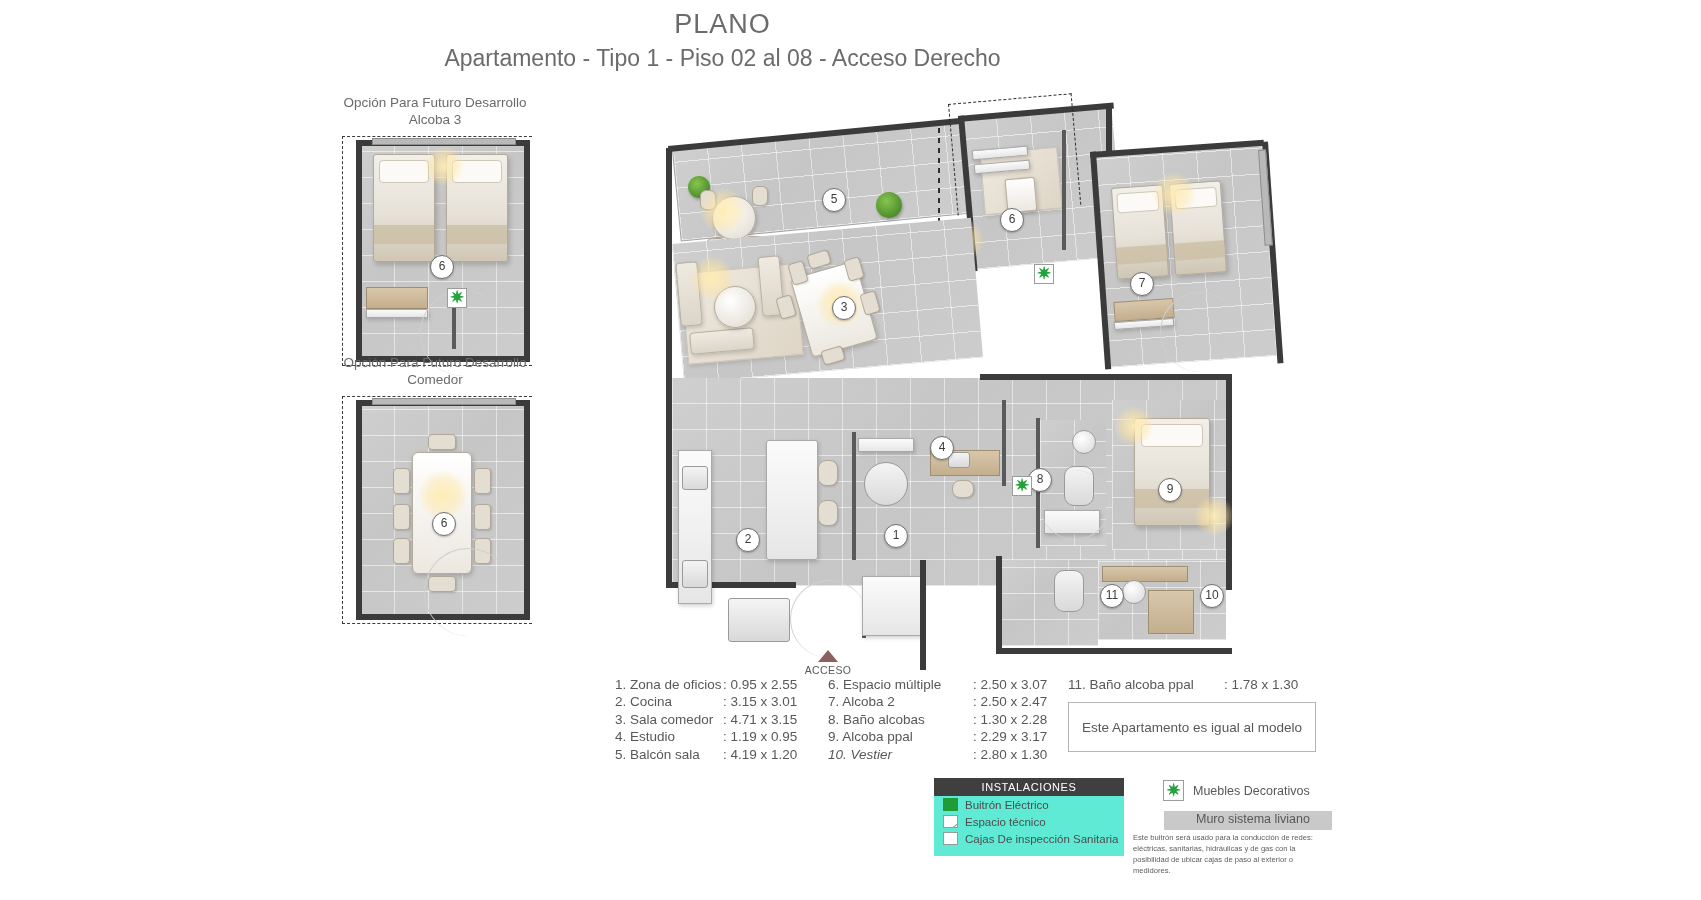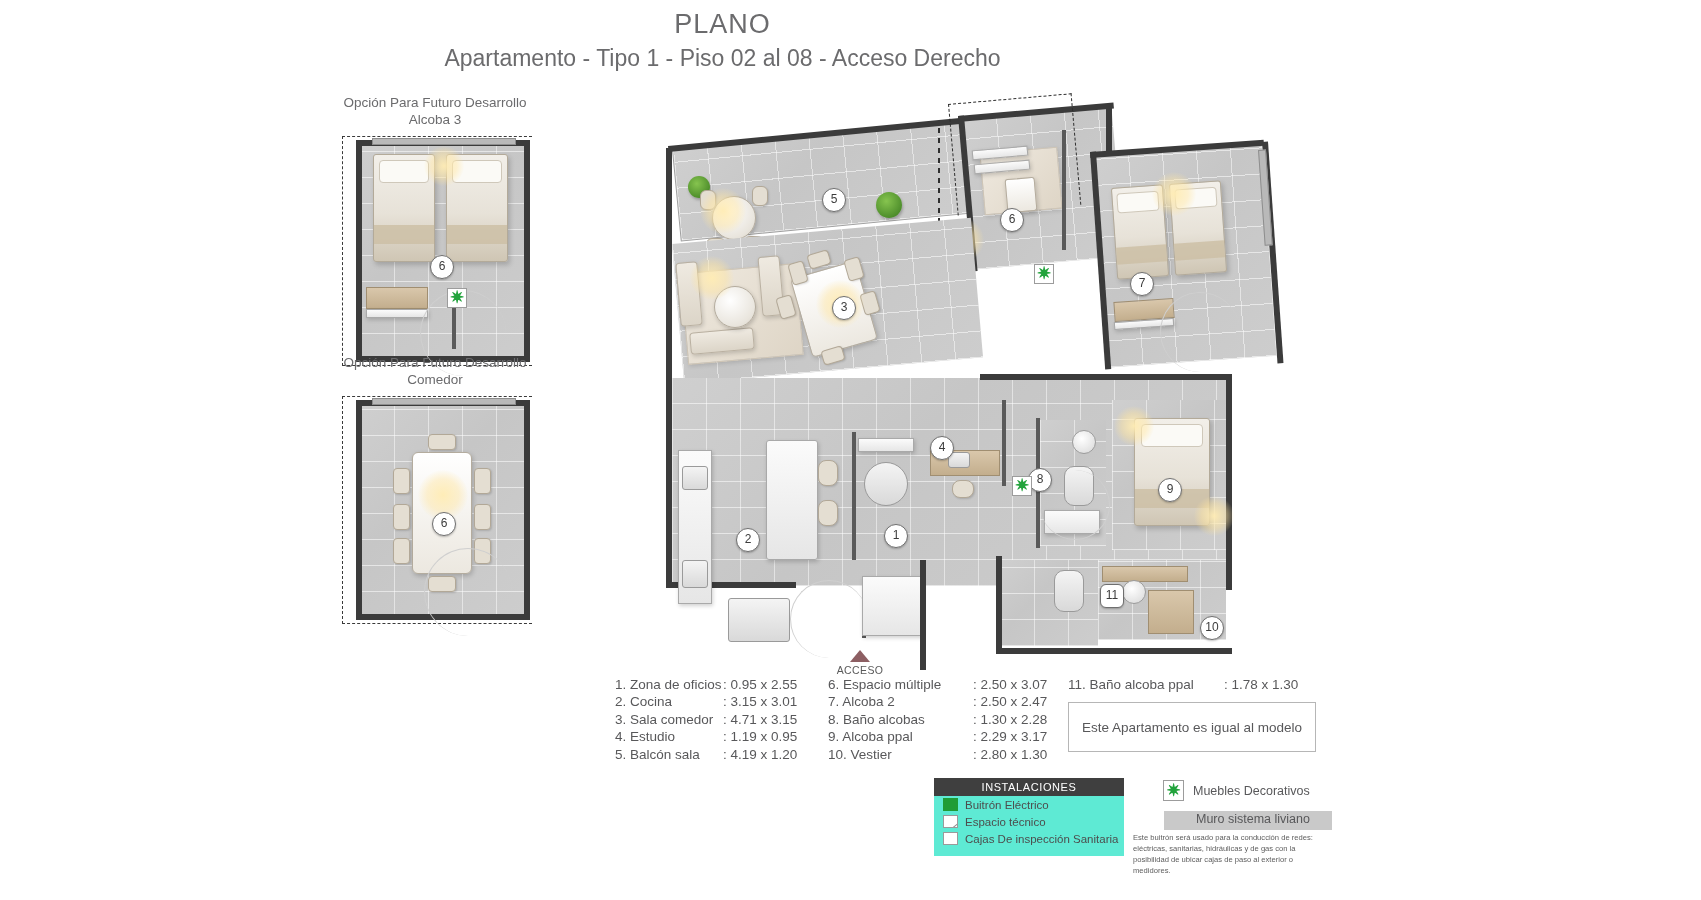--- a/index.html
+++ b/index.html
@@ -519,36 +519,36 @@
       <div class="pillow"></div>
         <div class="runner"></div>
     </div>
     <div class="light-glow" style="left:1114px; top:406px; width:40px; height:40px;"></div>
     <div class="light-glow" style="left:1194px; top:496px; width:40px; height:40px;"></div>
     <div class="num" style="left:1158px; top:478px;">9</div>
 
     <div class="floor" style="left:1098px; top:560px; width:128px; height:80px;"></div>
     <div class="wood" style="left:1102px; top:566px; width:86px; height:16px;"></div>
     <div class="wood" style="left:1148px; top:590px; width:46px; height:44px;"></div>
-    <div class="num" style="left:1200px; top:616px;">10</div>
+    <div class="num" style="left:1200px; top:584px;">10</div>
 
     <div class="floor" style="left:1000px; top:560px; width:98px; height:86px;"></div>
     <div class="appliance" style="left:1054px; top:570px; width:30px; height:42px; border-radius:10px;"></div>
     <div class="circle-fix" style="left:1122px; top:580px; width:24px; height:24px;"></div>
-    <div class="num" style="left:1100px; top:584px;border-radius:6px;">11</div>
+    <div class="num" style="left:1100px; top:584px;">11</div>
 
     <div class="appliance" style="left:728px; top:598px; width:62px; height:44px;"></div>
     <div class="swing" style="left:790px; top:580px; width:78px; height:78px; border-right:none; border-bottom:none;"></div>
     <div class="wall-thin" style="left:862px; top:576px; width:4px; height:62px;"></div>
     <div class="counter" style="left:862px; top:576px; width:60px; height:60px;"></div>
     <div class="wall" style="left:920px; top:560px; width:6px; height:110px;"></div>
     <div class="wall" style="left:1000px; top:648px; width:232px; height:6px;"></div>
     <div class="wall" style="left:996px; top:556px; width:6px; height:98px;"></div>
 
-    <div id="acceso" style="left:820px; top:650px; width:80px;">
+    <div id="acceso" style="left:788px; top:650px; width:80px;">
       <div class="tri"></div>
       <div>ACCESO</div>
     </div>
   </div>
 
   <div class="rooms" style="left:615px; top:676px;">
     <div class="row">
         <span class="nm">1. Zona de oficios</span>
         <span class="dm">: 0.95 x 2.55</span>
       </div>
@@ -581,21 +581,21 @@
       </div>
     <div class="row">
         <span class="nm" style="width:145px;">8. Baño alcobas</span>
         <span class="dm">: 1.30 x 2.28</span>
       </div>
     <div class="row">
         <span class="nm" style="width:145px;">9. Alcoba ppal</span>
         <span class="dm">: 2.29 x 3.17</span>
       </div>
     <div class="row">
-        <span class="nm" style="width:145px;">10. Vestier</span>
+        <span class="nm" style="width:145px;font-style:italic;">10. Vestier</span>
         <span class="dm">: 2.80 x 1.30</span>
       </div>
   </div>
 
   <div class="rooms" style="left:1068px; top:676px;">
     <div class="row">
         <span class="nm" style="width:156px;">11. Baño alcoba ppal</span>
         <span class="dm">: 1.78 x 1.30</span>
       </div>
   </div>

